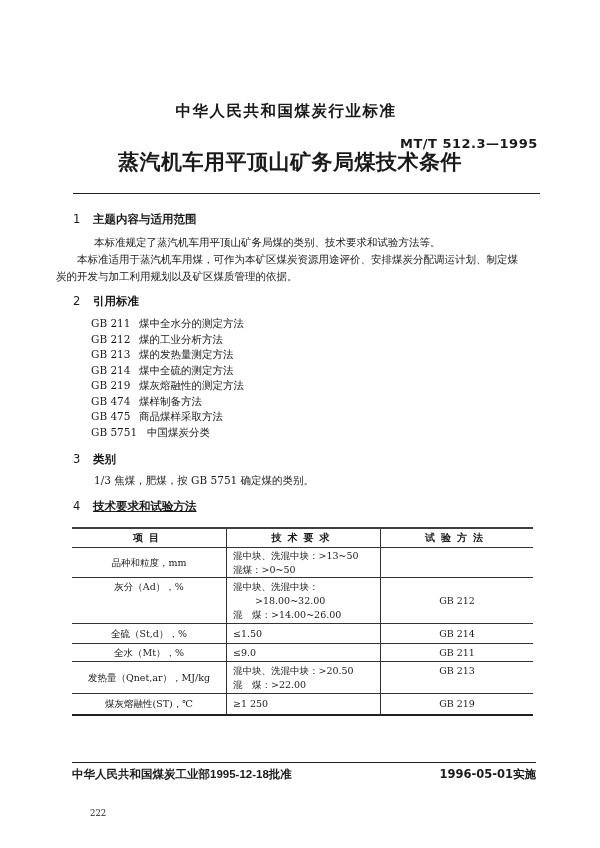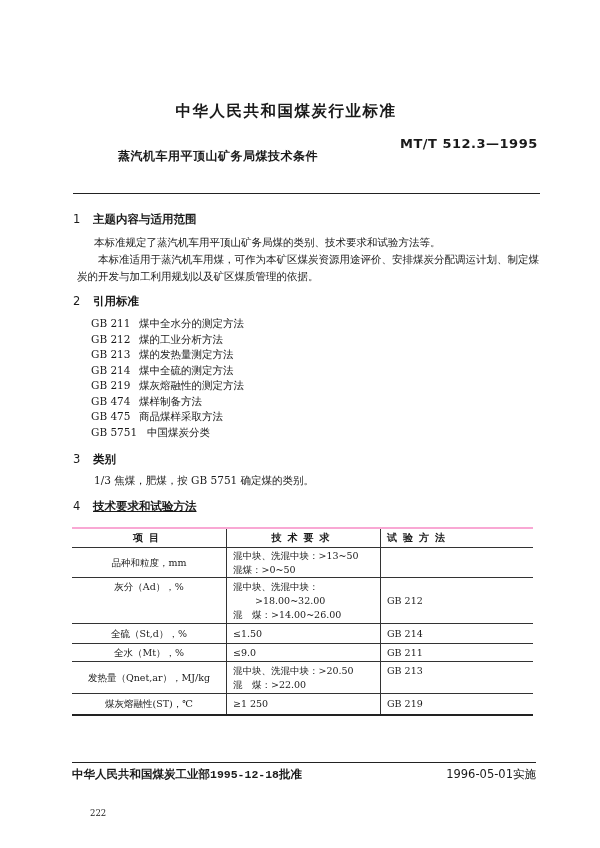--- a/index.html
+++ b/index.html
@@ -12,70 +12,70 @@
     left:0; width:600px; top:101px; text-align:center;
     font-family:"DejaVu Sans","Liberation Sans",sans-serif; font-weight:bold;
     font-size:15.5px; letter-spacing:1.5px; padding-right:28px; box-sizing:border-box;
   }
   .std-no {
     left:400px; top:136px; font-family:"DejaVu Sans","Liberation Sans",sans-serif;
     font-size:13px; font-weight:bold; letter-spacing:0.5px;
   }
   .doc-title {
     left:118px; top:148px; font-family:"DejaVu Sans","Liberation Sans",sans-serif;
-    font-weight:bold; font-size:12px; letter-spacing:0.5px;
+    font-weight:bold; font-size:21px; letter-spacing:0.5px;
   }
   .top-rule { left:73px; top:193px; width:467px; height:0; border-top:1.5px solid #222; }
   .sec-h {
     font-family:"DejaVu Sans","Liberation Sans",sans-serif; font-weight:bold; font-size:11.5px;
   }
   .sec-h .num { display:inline-block; width:20px; font-weight:normal; }
   .para { font-size:10.5px; line-height:17px; }
   .ref-list { left:91px; top:316px; font-size:10.5px; line-height:15.5px; }
   .ref-row { display:flex; }
   .ref-code { width:48px; }
   .ref-title { font-weight:normal; }
   table.spec {
     position:absolute; left:72px; top:527px; width:461px; border-collapse:collapse;
     font-size:9.5px; line-height:14px;
   }
   table.spec th { font-weight:bold; font-size:10px; height:18px; letter-spacing:6px; }
   table.spec td, table.spec th {
     border-top:1px solid #333; border-bottom:1px solid #333; padding:0 6px; vertical-align:middle;
   }
-  table.spec tr:first-child th { border-top:2px solid #f9a8d4; }
+  table.spec tr:first-child th { border-top:2px solid #404040; }
   table.spec tr:last-child td { border-bottom:2px solid #222; }
   .c1 { width:142px; text-align:center; border-right:1px solid #333; }
   .c2 { width:141px; border-right:1px solid #333; }
-  .c3 { text-align:left;margin-top:29px; }
+  .c3 { text-align:center;margin-top:29px; }
   .center { }
   .bottom-rule { left:72px; top:762px; width:464px; height:0; border-top:1.5px solid #222; }
   .approve {
-    left:72px; top:767px; font-family:Liberation Mono, monospace;
+    left:72px; top:767px; font-family:Liberation Sans, sans-serif;
     font-weight:bold; font-size:11.5px;
   }
   .effective {
     left:430px; top:767px; width:106px; text-align:right;
-    font-family:"DejaVu Sans","Liberation Sans",sans-serif; font-weight:normal; font-size:11.5px;
+    font-family:"DejaVu Sans","Liberation Sans",sans-serif; font-weight:bold; font-size:11.5px;
   }
   .page-no { left:90px; top:808px; font-size:8.5px; }
 </style>
 </head>
 <body>
 
 <div class="abs org-title">中华人民共和国煤炭行业标准</div>
 <div class="abs std-no">MT/T 512.3—1995</div>
 <div class="abs doc-title">蒸汽机车用平顶山矿务局煤技术条件</div>
 <div class="abs top-rule"></div>
 
 <div class="abs sec-h" style="left:73px; top:212px;">
   <span class="num">1</span><span>主题内容与适用范围</span>
 </div>
 <div class="abs para" style="left:73px; top:234px; width:470px; text-indent:21px;">本标准规定了蒸汽机车用平顶山矿务局煤的类别、技术要求和试验方法等。</div>
-<div class="abs para" style="left:77px; top:251px; width:470px; text-indent:21px;">本标准适用于蒸汽机车用煤，可作为本矿区煤炭资源用途评价、安排煤炭分配调运计划、制定煤炭的开发与加工利用规划以及矿区煤质管理的依据。</div>
+<div class="abs para" style="left:56px; top:251px; width:470px; text-indent:21px;">本标准适用于蒸汽机车用煤，可作为本矿区煤炭资源用途评价、安排煤炭分配调运计划、制定煤炭的开发与加工利用规划以及矿区煤质管理的依据。</div>
 
 <div class="abs sec-h" style="left:73px; top:294px;">
   <span class="num">2</span><span>引用标准</span>
 </div>
 <div class="abs ref-list">
   <div class="ref-row">
       <span class="ref-code">GB 211</span>
       <span class="ref-title">煤中全水分的测定方法</span>
     </div>
   <div class="ref-row">

